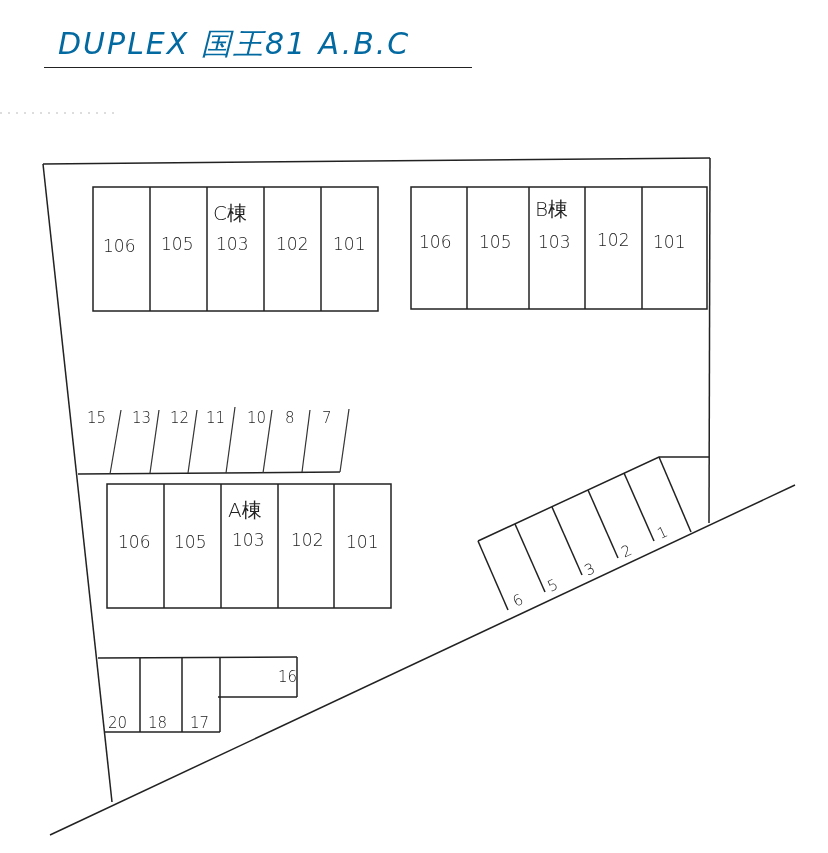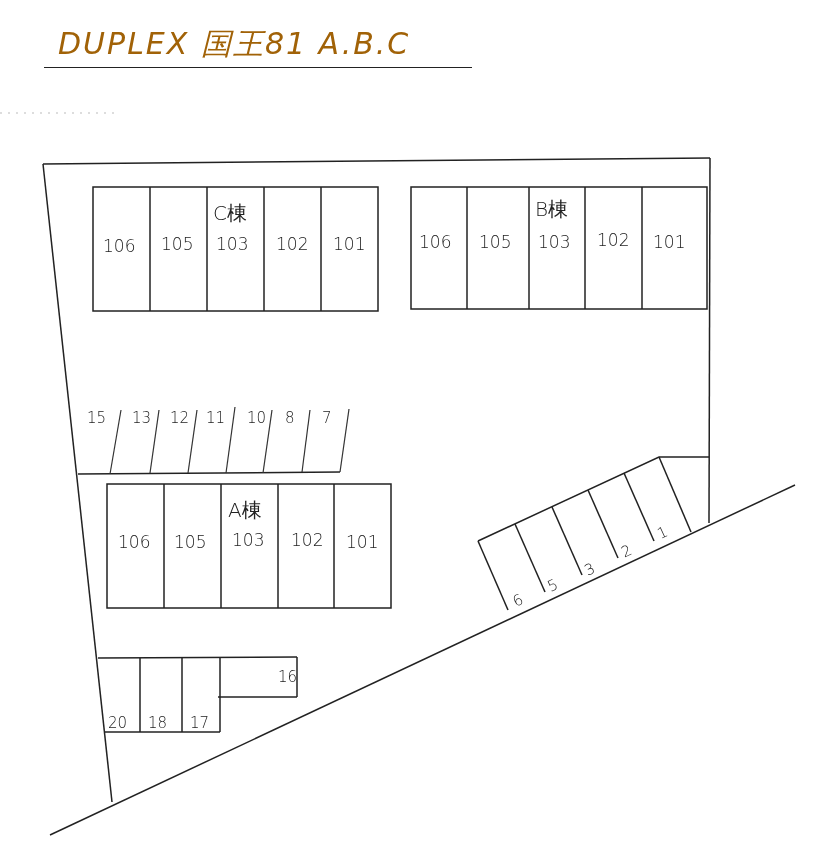--- a/index.html
+++ b/index.html
@@ -1,21 +1,21 @@
 <!DOCTYPE html>
 <html><head>
   <meta charset="utf-8">
   <style>
     html, body { margin: 0; padding: 0; background: #ffffff; }
     body { width: 828px; height: 853px; position: relative; overflow: hidden;
            font-family: "Liberation Sans", "DejaVu Sans", sans-serif; color: #1a1a1a; }
     #title {
       position: absolute; left: 58px; top: 24px;
       font-family: "DejaVu Sans", sans-serif; font-size: 30px; font-style: italic;
-      letter-spacing: 2px; font-weight: 300; color: #a16207; white-space: nowrap;
+      letter-spacing: 2px; font-weight: 300; color: #0369a1; white-space: nowrap;
     }
     #title-underline {
       position: absolute; left: 44px; top: 67px; width: 428px; height: 0;
       border-top: 1.6px solid #222;
     }
     svg#plan { position: absolute; left: 0; top: 0; }
     svg#plan text {
       font-family: "DejaVu Sans", sans-serif; fill: #222; font-weight: 300;
     }
     .unit-label { font-size: 17px; }

